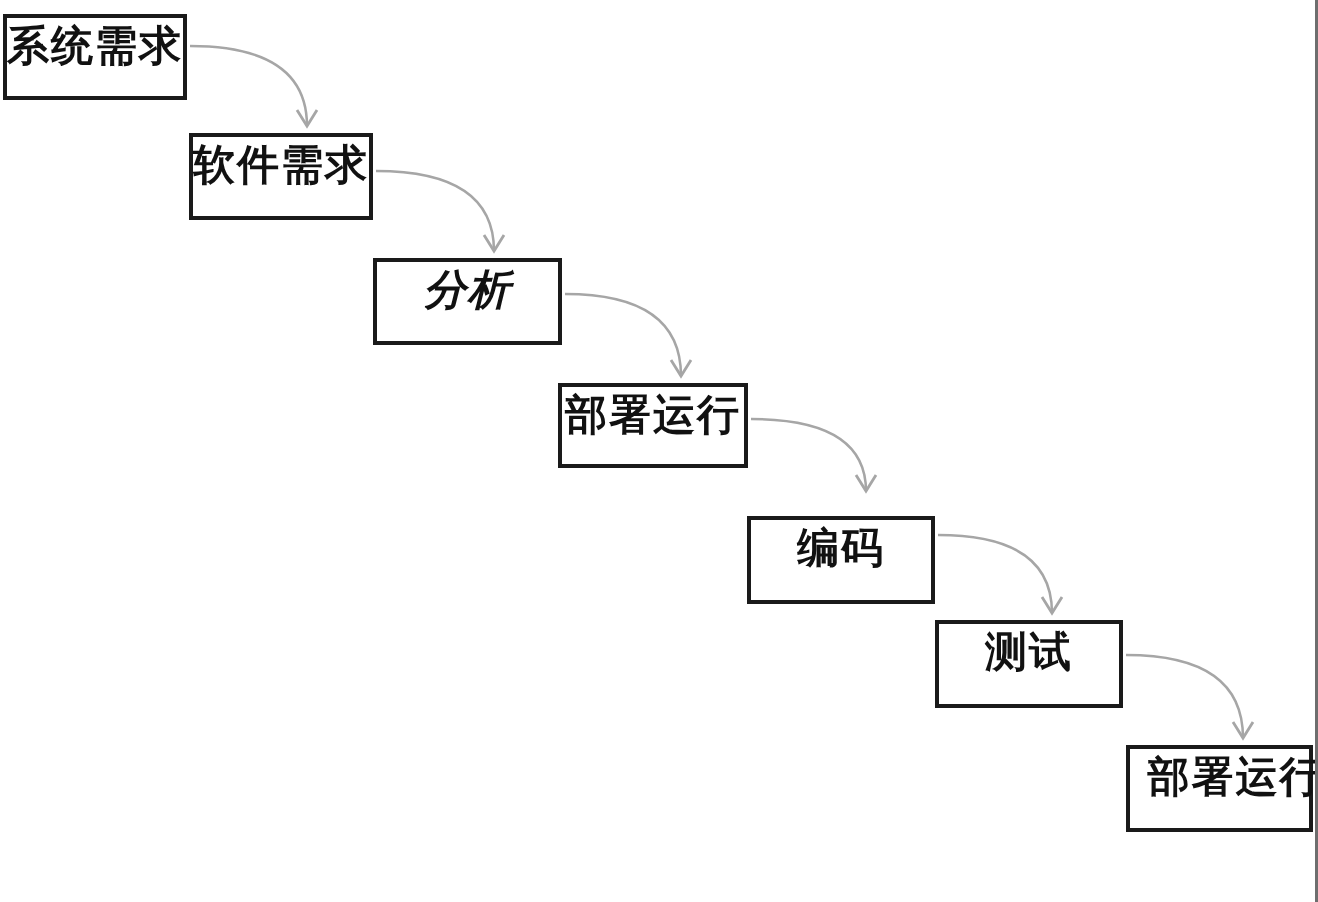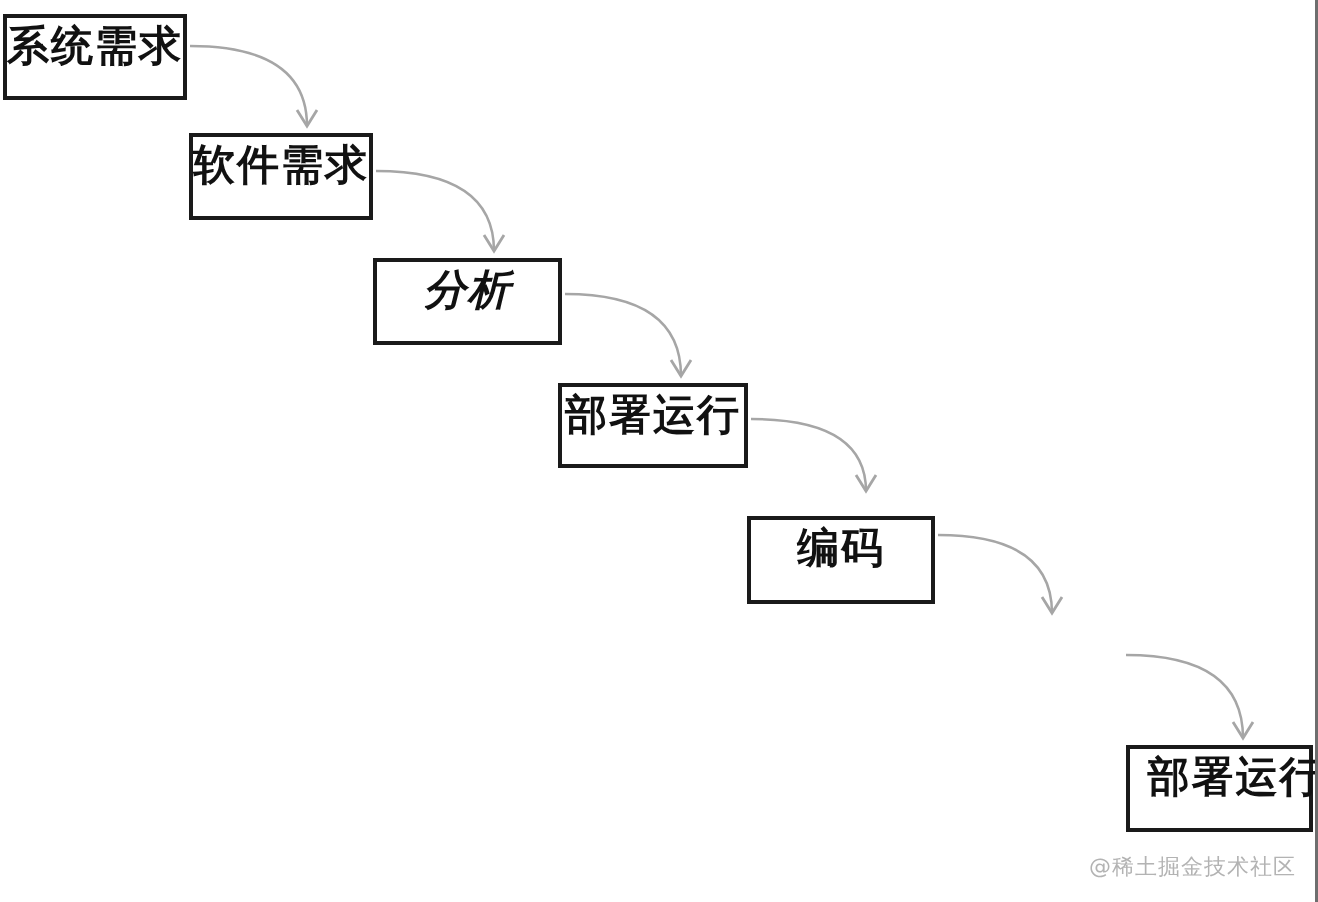--- a/index.html
+++ b/index.html
@@ -97,20 +97,22 @@
   </div>
   <div class="box b3">
     <span>分析</span>
   </div>
   <div class="box b4">
     <span>部署运行</span>
   </div>
   <div class="box b5">
     <span>编码</span>
   </div>
+  <div class="box b6">
+    <span>测试</span>
+  </div>
   <div class="box b7">
     <span>部署运行</span>
   </div>
 
-  <div class="watermark">@稀土掘金技术社区</div>
   <div class="right-edge-line"></div>
 
 </div>
 
 </body></html>

